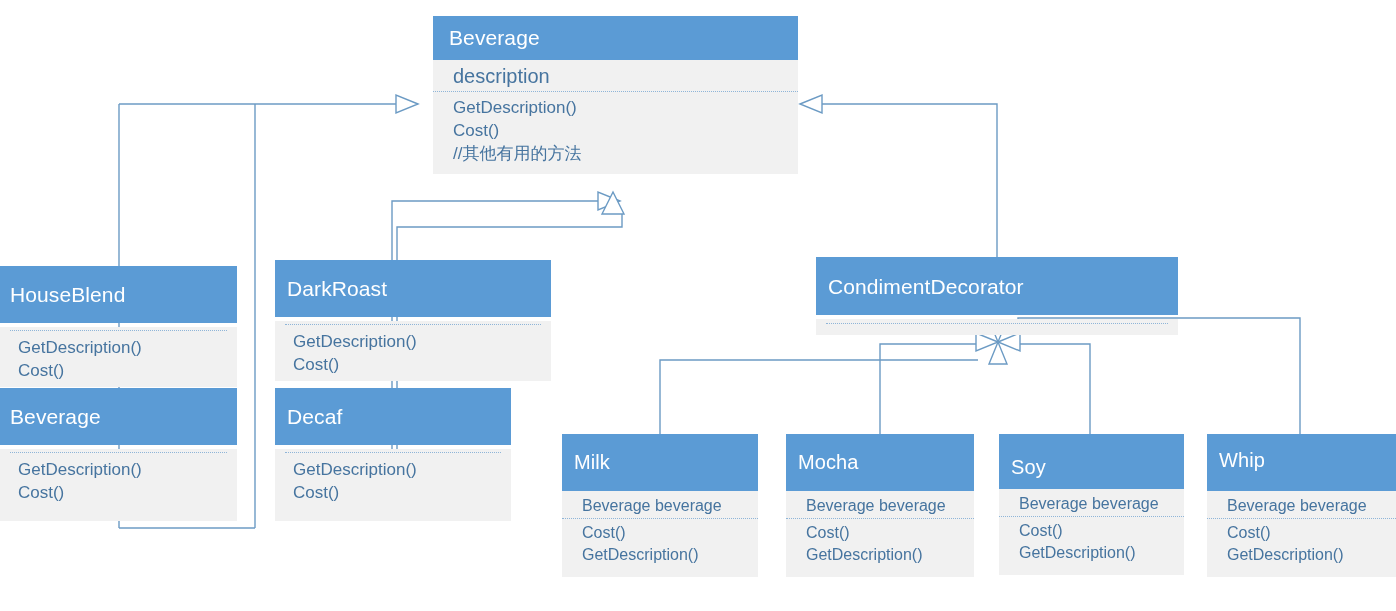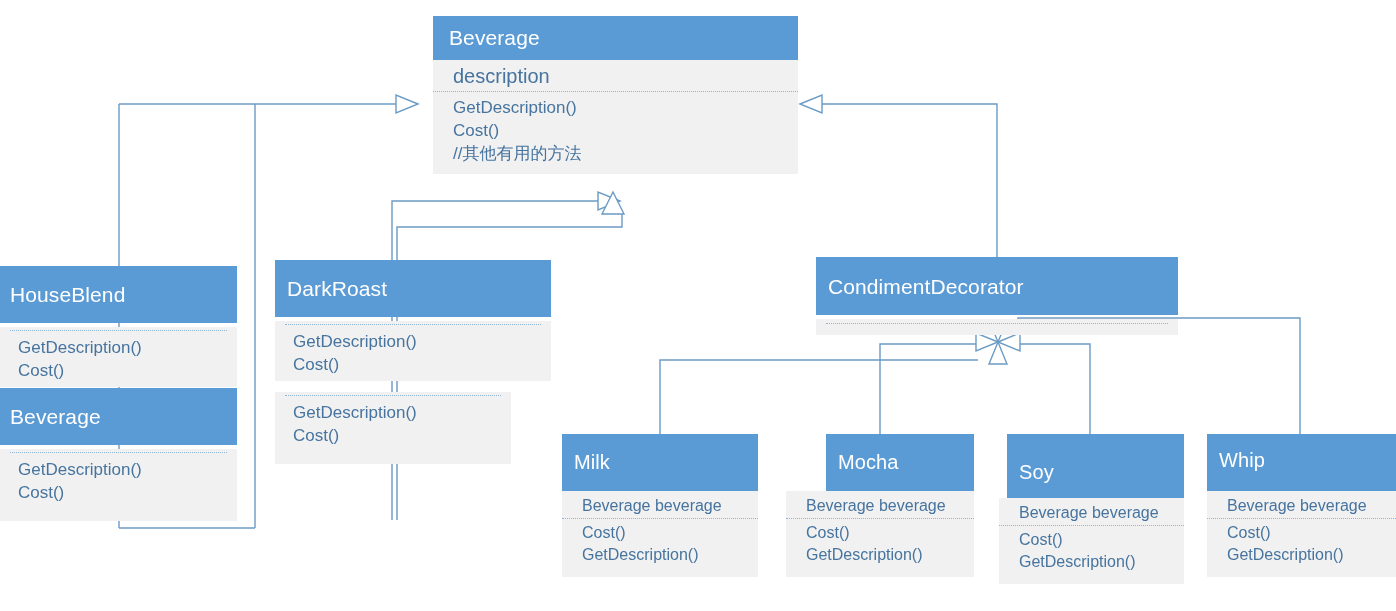--- a/index.html
+++ b/index.html
@@ -147,20 +147,23 @@
     <div class="uml-body" style="height:60px;">
       <div class="uml-attrs" style="padding:0; height:4px; border-bottom:1px dotted #8fb5d8; margin:4px 10px 0 10px;"></div>
       <div class="uml-ops" style="padding:5px 10px 4px 18px;">
         <div class="uml-line" style="font-size:17px; line-height:23px;">GetDescription()</div>
         <div class="uml-line" style="font-size:17px; line-height:23px;">Cost()</div>
       </div>
     </div>
   </div>
 
   <div class="uml-class" style="left:275px; top:388px; width:236px;">
+    <div class="uml-header" style="height:57px; padding:0 0 0 12px; font-size:21px;">
+      <span>Decaf</span>
+    </div>
     <div class="uml-body" style="height:72px;">
       <div class="uml-attrs" style="padding:0; height:4px; border-bottom:1px dotted #8fb5d8; margin:4px 10px 0 10px;"></div>
       <div class="uml-ops" style="padding:5px 10px 4px 18px;">
         <div class="uml-line" style="font-size:17px; line-height:23px;">GetDescription()</div>
         <div class="uml-line" style="font-size:17px; line-height:23px;">Cost()</div>
       </div>
     </div>
   </div>
 
   <div class="uml-class" style="left:816px; top:257px; width:362px;">
@@ -181,36 +184,36 @@
         <div class="uml-line" style="font-size:16px; line-height:20px;">Beverage beverage</div>
       </div>
       <div class="uml-ops" style="padding:3px 8px 4px 20px;">
         <div class="uml-line" style="font-size:16px; line-height:22px;">Cost()</div>
         <div class="uml-line" style="font-size:16px; line-height:22px;">GetDescription()</div>
       </div>
     </div>
   </div>
 
   <div class="uml-class" style="left:786px; top:434px; width:188px;">
-    <div class="uml-header" style="height:57px; padding:0 0 0 12px; font-size:20px;margin-left:40px;">
+    <div class="uml-header" style="height:57px; padding:0 0 0 12px; font-size:20px;">
       <span>Mocha</span>
     </div>
     <div class="uml-body" style="height:86px;">
       <div class="uml-attrs" style="padding:5px 8px 2px 20px;">
         <div class="uml-line" style="font-size:16px; line-height:20px;">Beverage beverage</div>
       </div>
       <div class="uml-ops" style="padding:3px 8px 4px 20px;">
         <div class="uml-line" style="font-size:16px; line-height:22px;">Cost()</div>
         <div class="uml-line" style="font-size:16px; line-height:22px;">GetDescription()</div>
       </div>
     </div>
   </div>
 
   <div class="uml-class" style="left:999px; top:434px; width:185px;">
-    <div class="uml-header" style="height:64px; padding:12px 0 0 12px; font-size:20px;margin-left:8px;">
+    <div class="uml-header" style="height:55px; padding:12px 0 0 12px; font-size:20px;">
       <span>Soy</span>
     </div>
     <div class="uml-body" style="height:86px;">
       <div class="uml-attrs" style="padding:5px 8px 2px 20px;">
         <div class="uml-line" style="font-size:16px; line-height:20px;">Beverage beverage</div>
       </div>
       <div class="uml-ops" style="padding:3px 8px 4px 20px;">
         <div class="uml-line" style="font-size:16px; line-height:22px;">Cost()</div>
         <div class="uml-line" style="font-size:16px; line-height:22px;">GetDescription()</div>
       </div>

